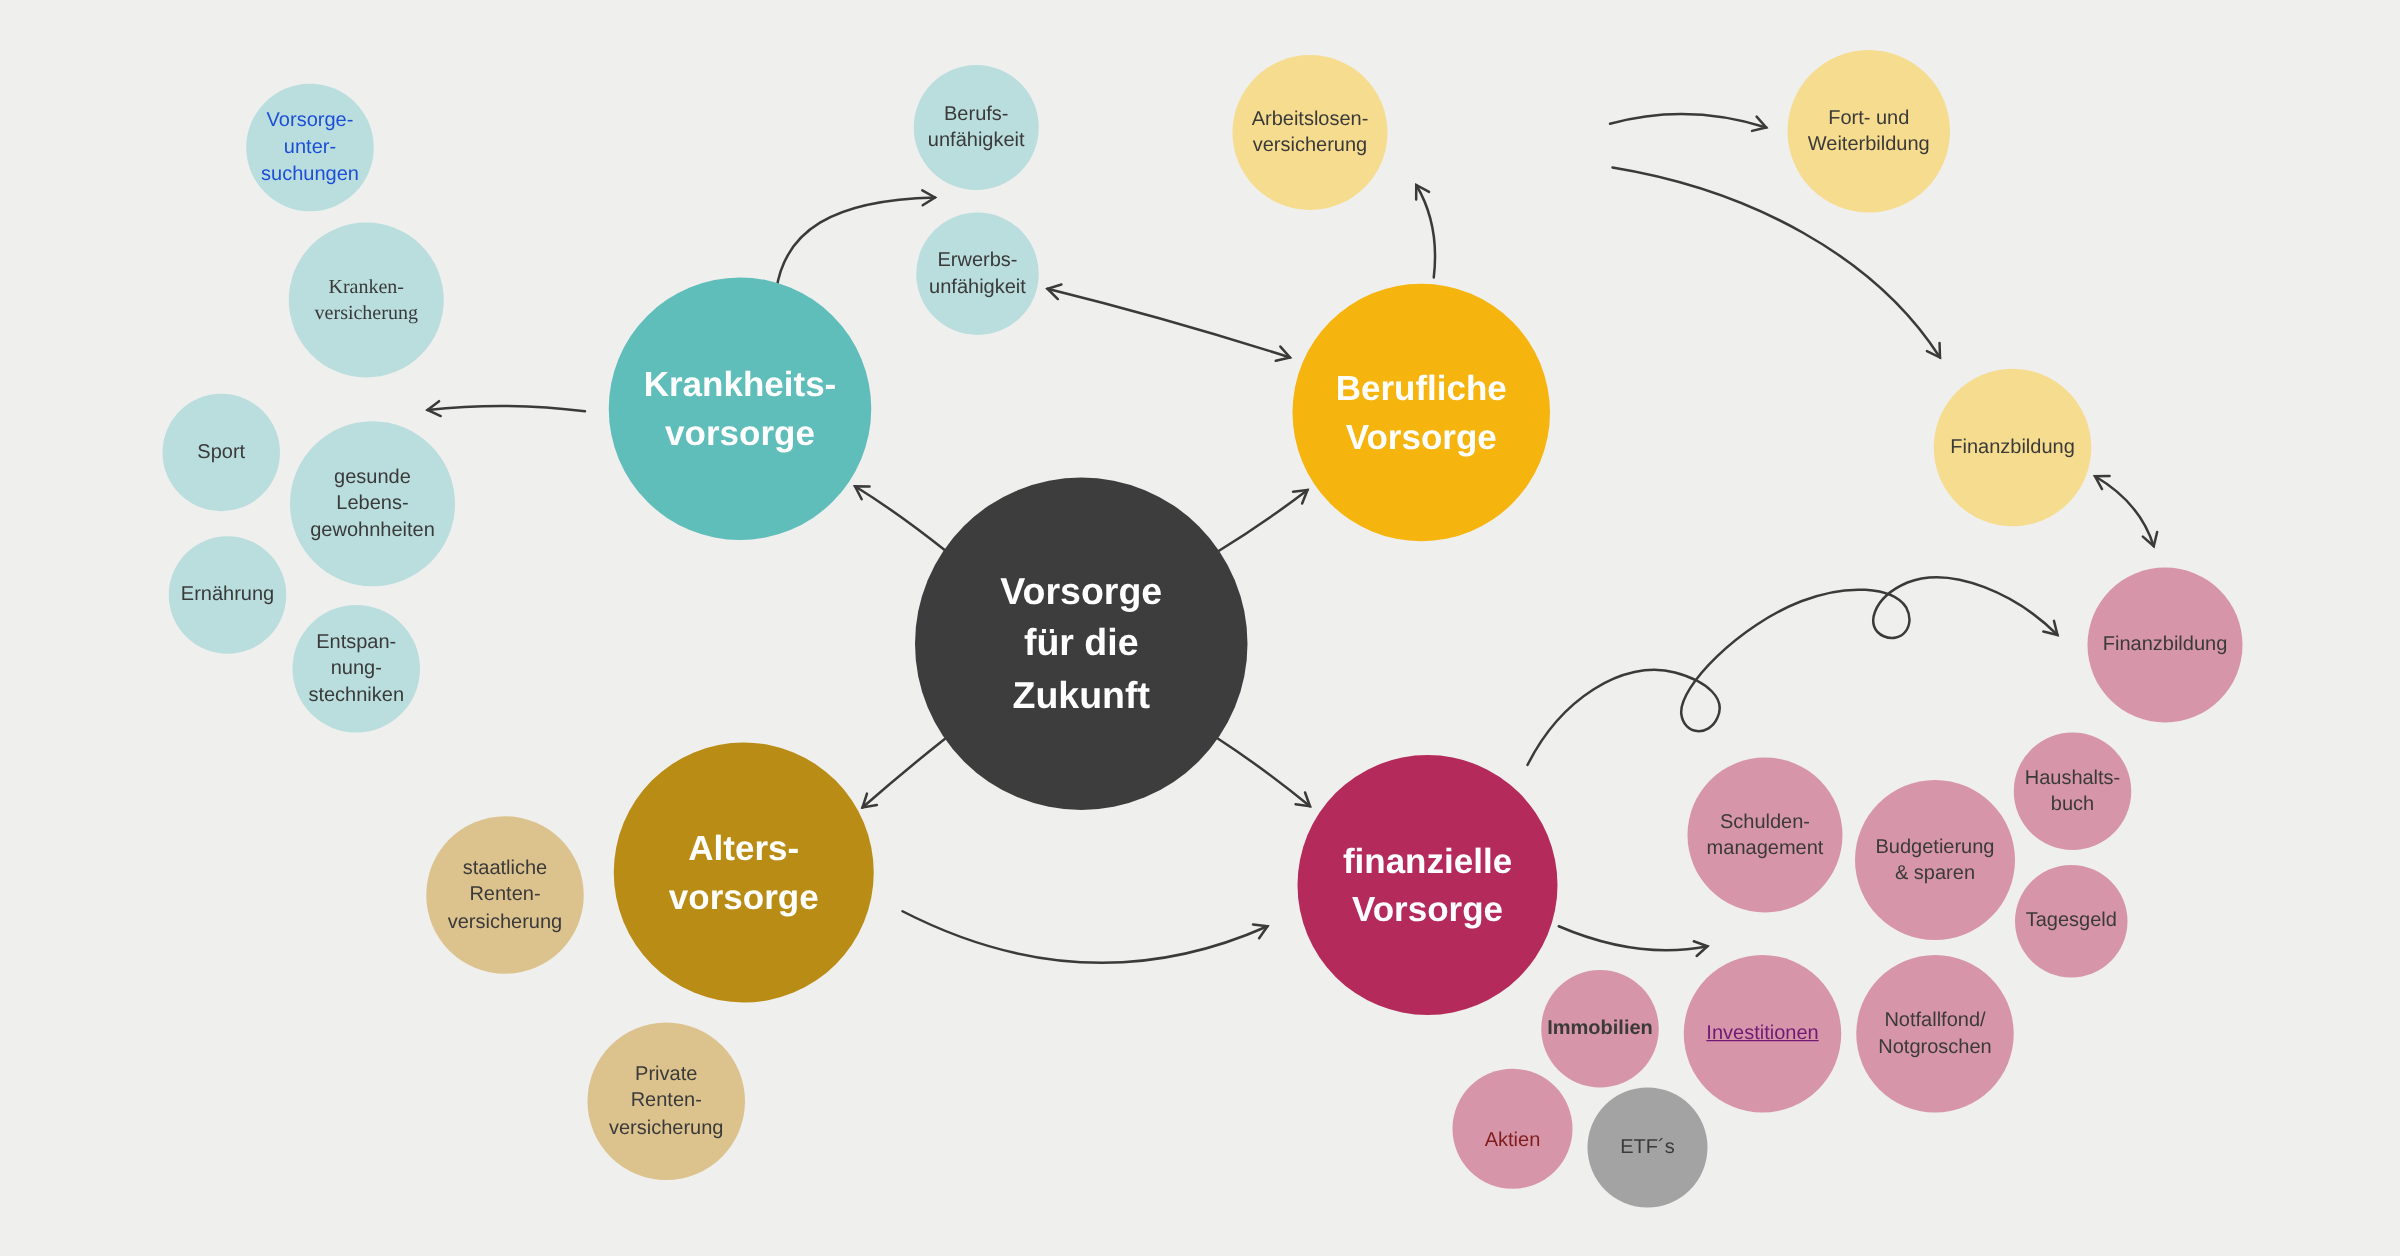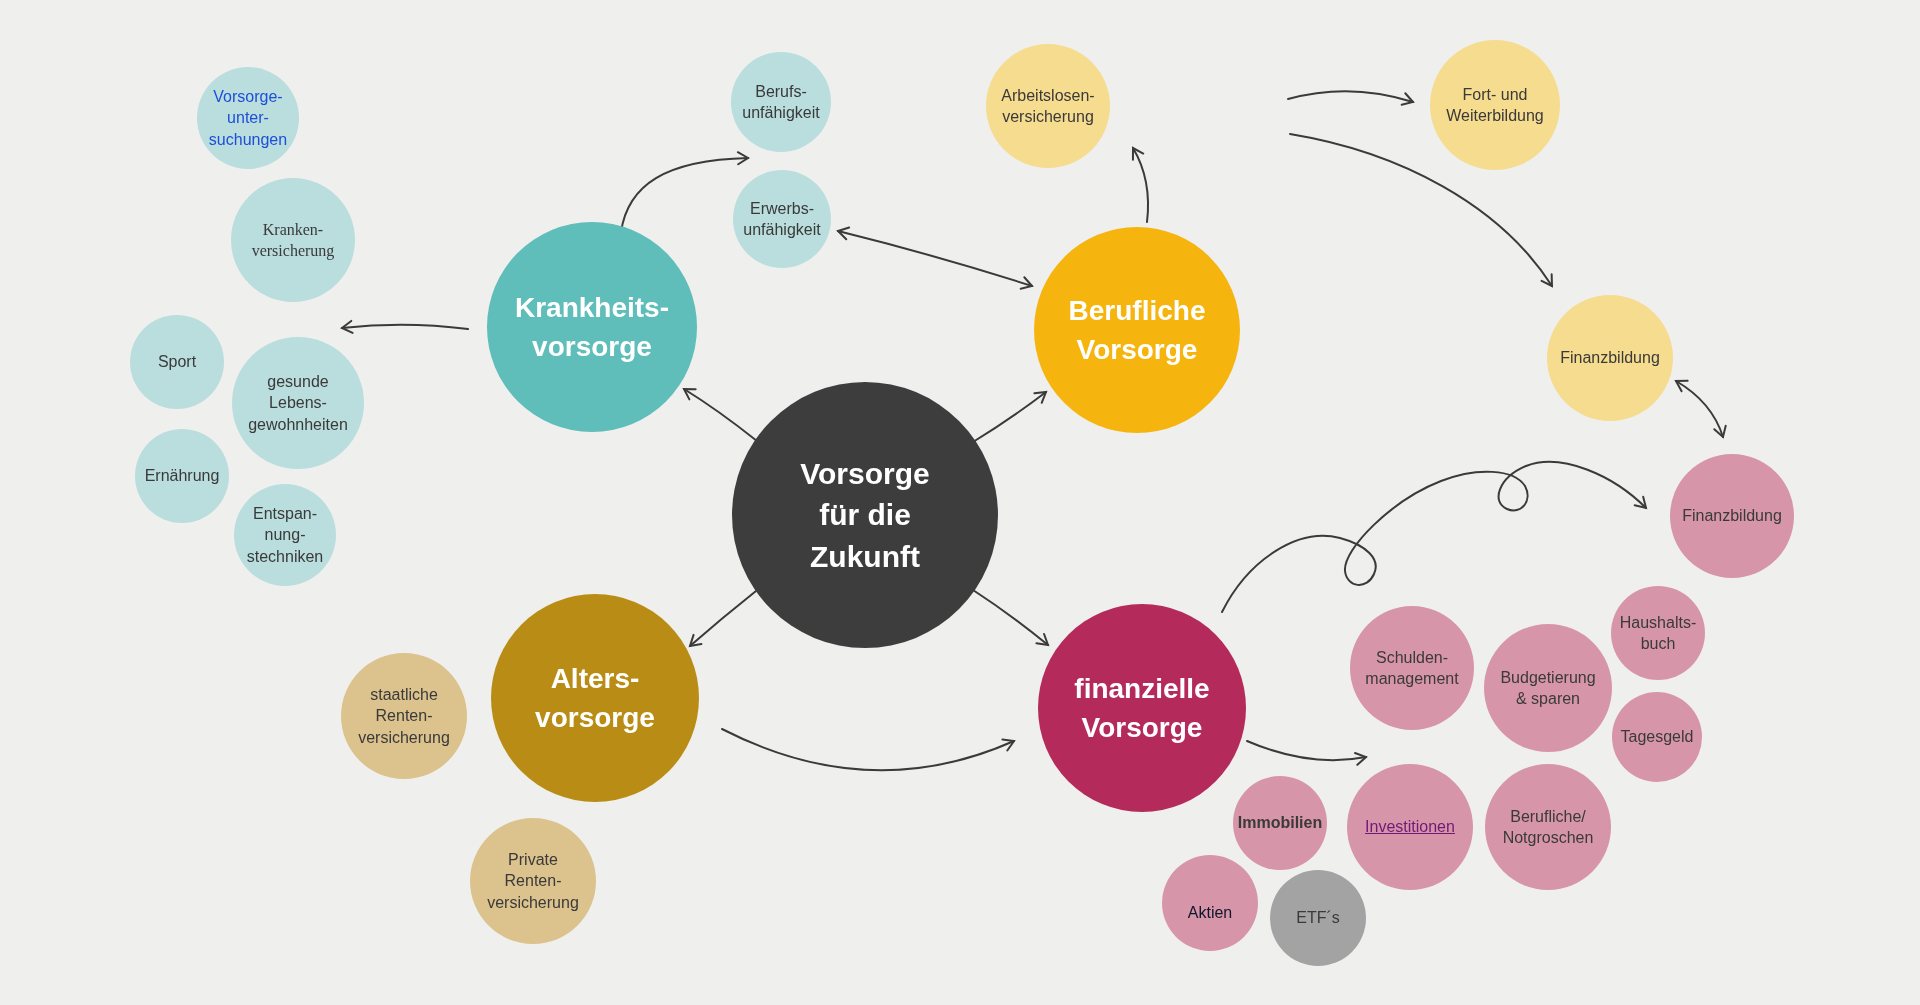--- a/index.html
+++ b/index.html
@@ -202,26 +202,26 @@
         <span>Immobilien</span>
       </div>
     </div>
     <div class="node kind-sat" style="left: 1347px; top: 764px; width: 126px; height: 126px; background: rgb(215, 149, 169);">
       <div class="label" style="color: #701a75; text-decoration: underline;">
         <span>Investitionen</span>
       </div>
     </div>
     <div class="node kind-sat" style="left: 1485px; top: 764px; width: 126px; height: 126px; background: rgb(215, 149, 169);">
       <div class="label" style="color: rgb(58, 58, 58);">
-        <span>Berufliche/</span>
+        <span>Notfallfond/</span>
         <span>Notgroschen</span>
       </div>
     </div>
     <div class="node kind-sat" style="left: 1162px; top: 855px; width: 96px; height: 96px; background: rgb(215, 149, 169);">
-      <div class="label" style="color: #0f172a; margin-top: 20px;">
+      <div class="label" style="color: #7f1d1d; margin-top: 20px;">
         <span>Aktien</span>
       </div>
     </div>
     <div class="node kind-sat" style="left: 1270px; top: 870px; width: 96px; height: 96px; background: #a3a3a3;">
       <div class="label" style="color: rgb(58, 58, 58);">
         <span>ETF´s</span>
       </div>
     </div>
   </div>
 

